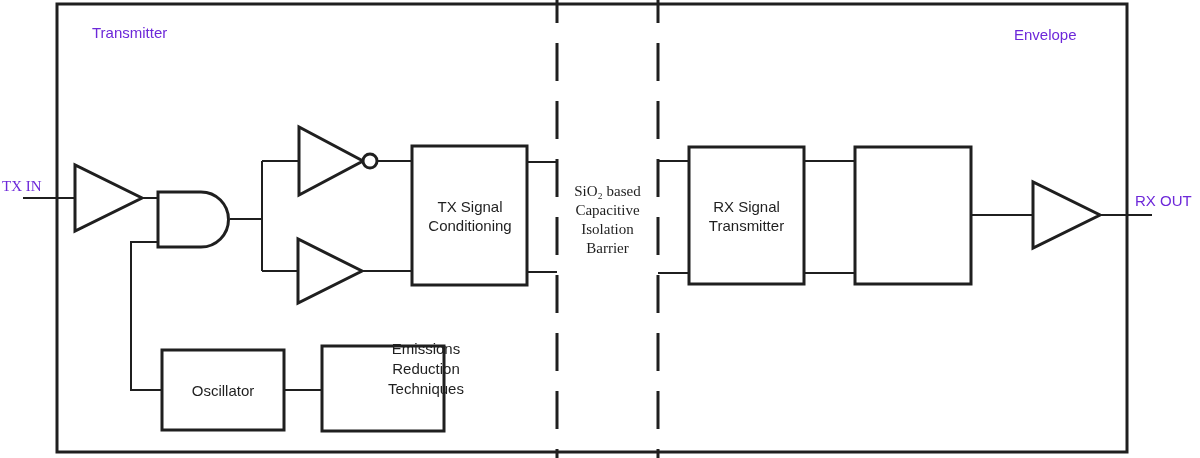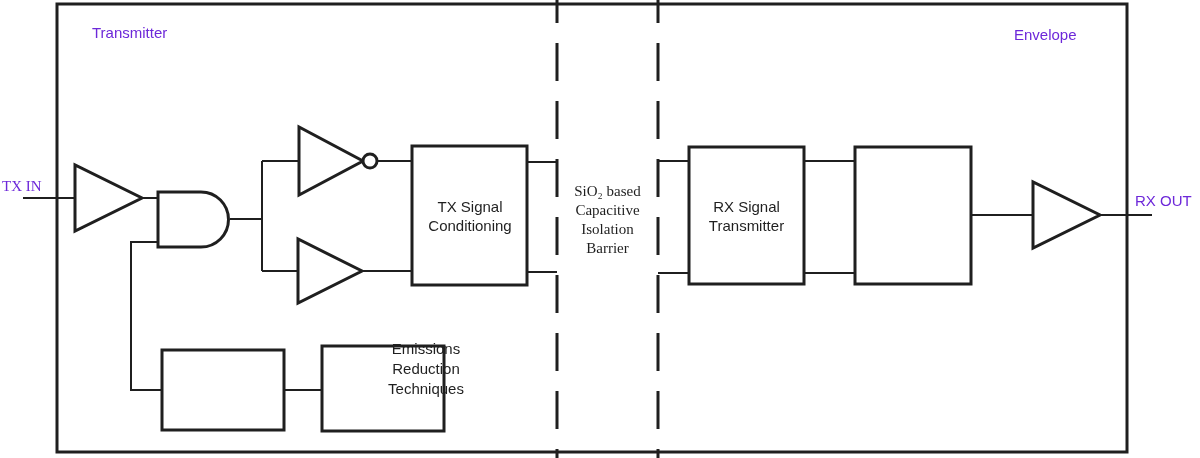--- a/index.html
+++ b/index.html
@@ -94,18 +94,19 @@
 Isolation
 Barrier</div>
 
   <div class="boxlbl" style="left:412px; top:146px; width:116px; height:139px;">TX Signal
 Conditioning</div>
 
   <div class="boxlbl" style="left:689px; top:147px; width:115px; height:137px;">RX Signal
 Transmitter</div>
 
 
+  <div class="boxlbl" style="left:162px; top:350px; width:122px; height:80px;">Oscillator</div>
 
   <div class="boxlbl emis" style="left:322px; top:326px; width:122px; height:85px;margin-left:43px;">Emissions
 Reduction
 Techniques</div>
 
 </div>
 
 </body></html>

